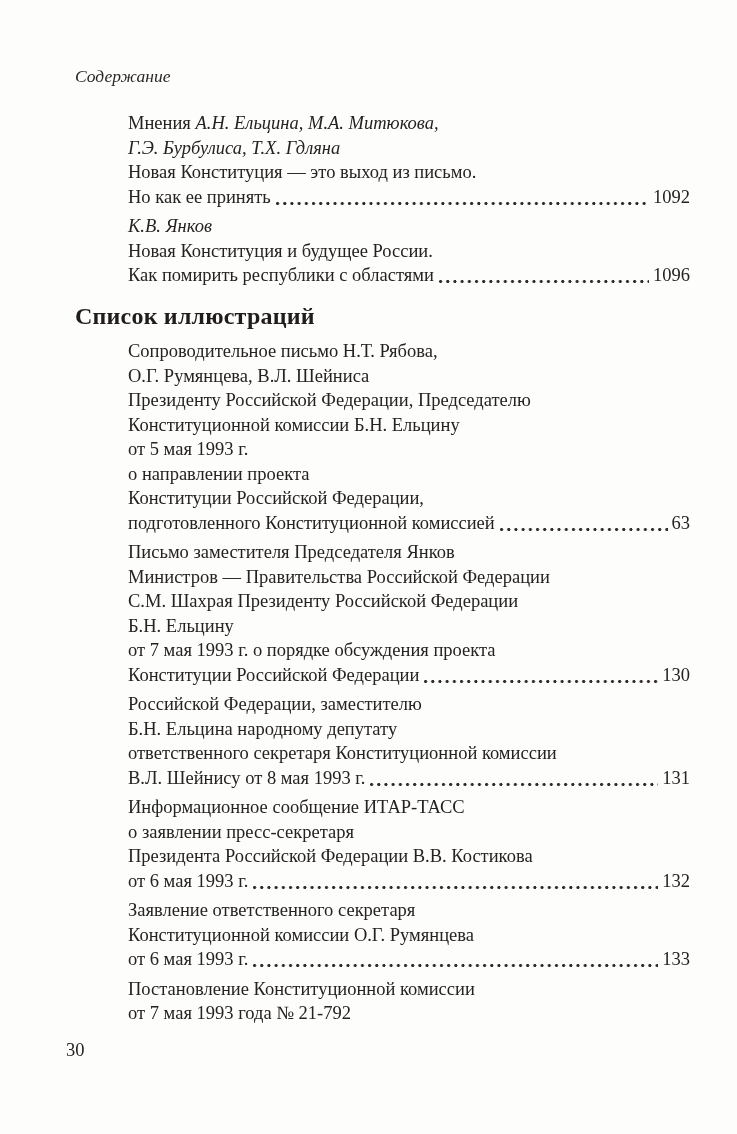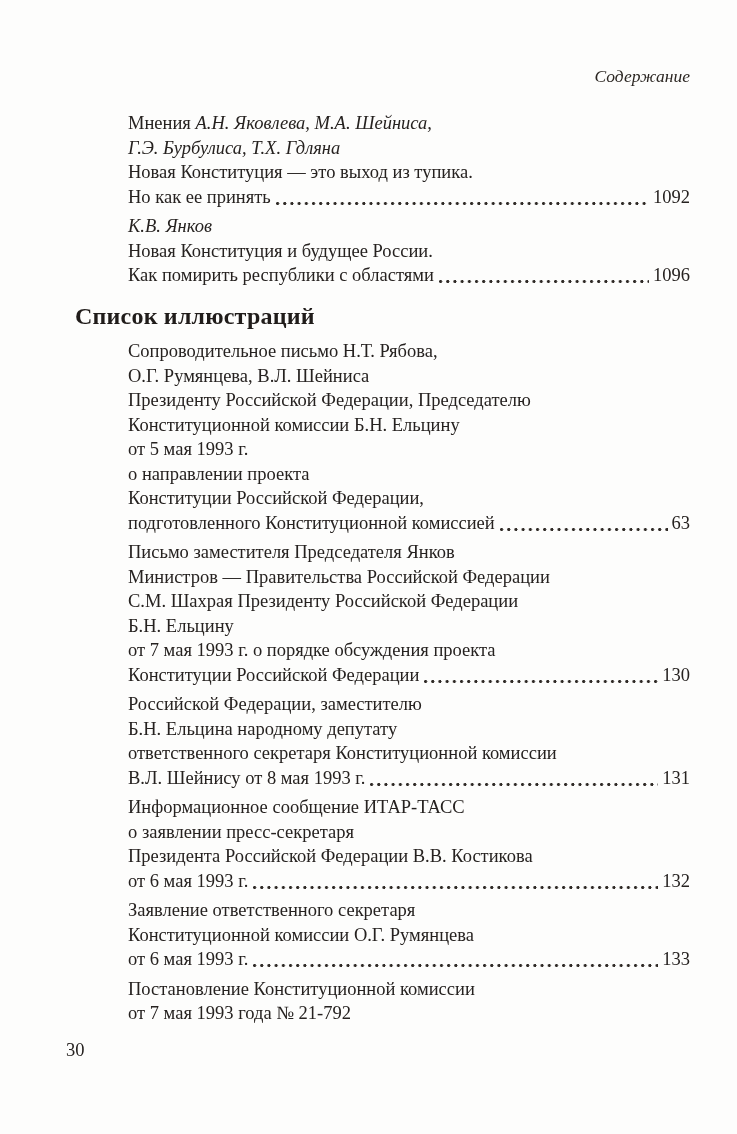--- a/index.html
+++ b/index.html
@@ -15,21 +15,21 @@
     font-family: "Liberation Serif", "DejaVu Serif", serif;
     overflow: hidden;
   }
   .page-inner {
     position: absolute;
     left: 75px;
     top: 66px;
     width: 615px;
   }
   .running-head {
-    text-align: right;
+    text-align: left;
     font-style: italic;
     font-size: 17.5px;
     margin-bottom: 24px;
     color: #2b2622;
   }
   .blocks {
     font-size: 18.5px;
     line-height: 24.5px;
   }
   .entry {
@@ -75,23 +75,23 @@
     font-size: 18.5px;
   }
 </style>
 </head>
 <body>
 
 <div class="page-inner">
   <div class="running-head">Содержание</div>
   <div class="blocks">
       <div class="entry">
-        <div class="line"><span class="line-text"><span>Мнения </span><span class="it">А.Н. Яковлева, М.А. Шейниса,</span></span></div>
+        <div class="line"><span class="line-text"><span>Мнения </span><span class="it">А.Н. Ельцина, М.А. Митюкова,</span></span></div>
         <div class="line"><span class="line-text"><span class="it">Г.Э. Бурбулиса, Т.Х. Гдляна</span></span></div>
-        <div class="line"><span class="line-text"><span>Новая Конституция — это выход из тупика.</span></span></div>
+        <div class="line"><span class="line-text"><span>Новая Конституция — это выход из письмо.</span></span></div>
         <div class="line with-page">
           <span class="line-text"><span>Но как ее принять</span></span>
           <span class="leader"></span>
           <span class="pagenum">1092</span>
         </div>
       </div>
       <div class="entry">
         <div class="line"><span class="line-text"><span class="it">К.В. Янков</span></span></div>
         <div class="line"><span class="line-text"><span>Новая Конституция и будущее России.</span></span></div>
         <div class="line with-page">

